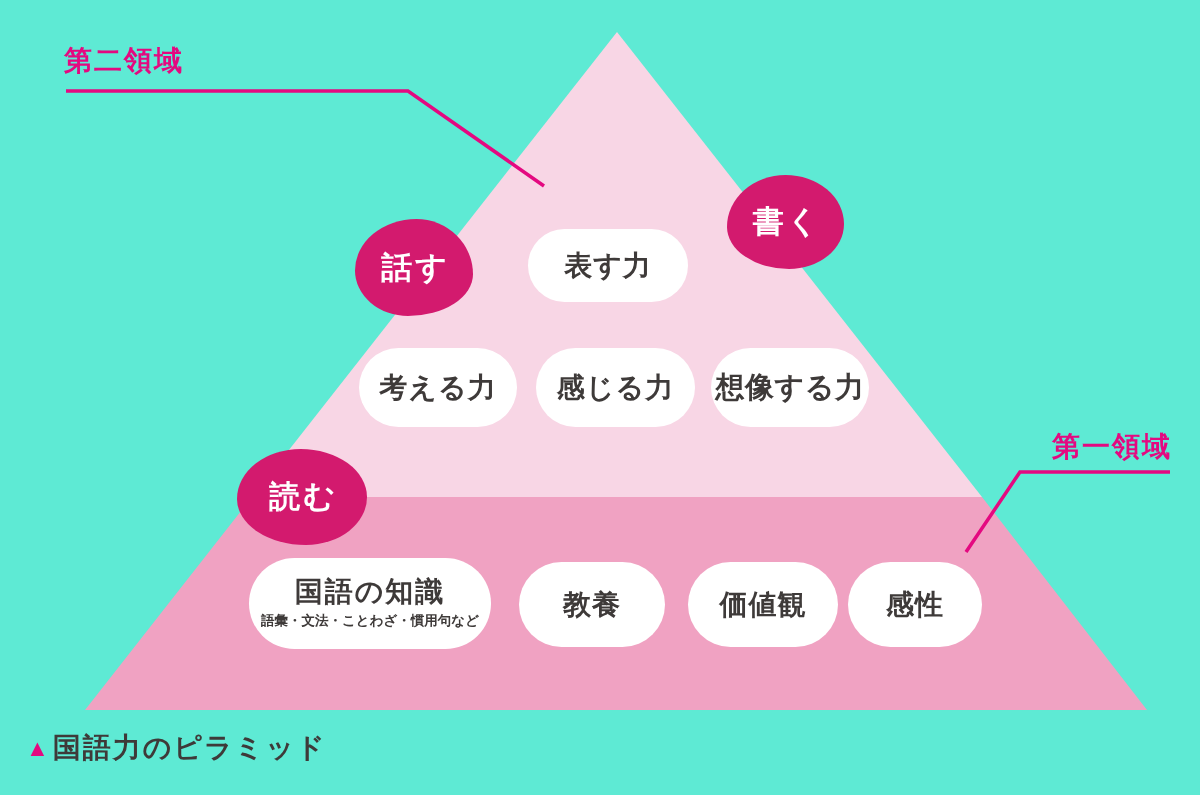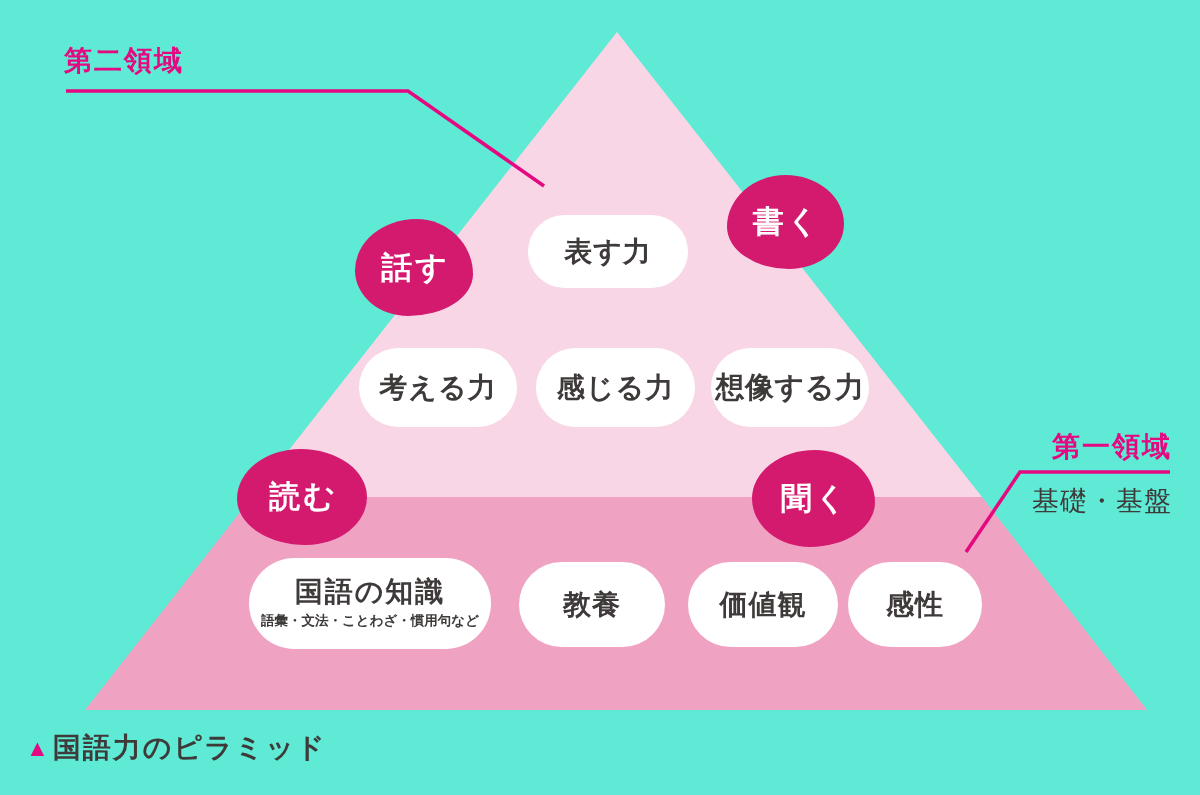--- a/index.html
+++ b/index.html
@@ -51,21 +51,21 @@
   .pill{
     position:absolute;
     background:var(--pill_bg);
     color:var(--ink);
     display:flex;align-items:center;justify-content:center;
     font-weight:bold;
     font-size:28px;
     letter-spacing:1px;
     border-radius:45px;
   }
-  .pill-express  { left:528px; top:215px; width:160px; height:73px; }
+  .pill-express  { left:528px; top:229px; width:160px; height:73px; }
   .pill-think    { left:359px; top:348px; width:158px; height:79px; }
   .pill-feel     { left:536px; top:348px; width:159px; height:79px; }
   .pill-imagine  { left:711px; top:348px; width:158px; height:79px; font-size:29px; letter-spacing:0.5px; }
   .pill-knowledge{ left:249px; top:558px; width:242px; height:91px;
     flex-direction:column; border-radius:46px; }
   .pill-knowledge .k-title{ font-size:28px; letter-spacing:2px; line-height:1.1; }
   .pill-knowledge .k-sub{ font-size:13.5px; letter-spacing:0; margin-top:4px; }
   .pill-culture  { left:519px; top:562px; width:146px; height:85px; }
   .pill-values   { left:688px; top:562px; width:150px; height:85px; }
   .pill-sense    { left:848px; top:562px; width:134px; height:85px; }
@@ -123,27 +123,25 @@
     <polygon points="617,32 982,497 252,497" style="fill:var(--upper)"></polygon>
     <polygon points="252,497 982,497 1147,710 85,710" style="fill:var(--lower)"></polygon>
     <polyline points="66,91 408,91 544,186" style="fill:none;stroke:var(--accent);stroke-width:3.5"></polyline>
     <polyline points="1170,472 1020,472 966,552" style="fill:none;stroke:var(--accent);stroke-width:3.5"></polyline>
   </svg>
 
   <div class="domain-title second-title">第二領域</div>
 
   <div class="first-block">
     <div class="first-title">第一領域</div>
-    <div class="first-desc">基礎・基盤</div>
   </div>
 
   <div class="blob blob-speak">話す</div>
   <div class="blob blob-write">書く</div>
   <div class="blob blob-read">読む</div>
-  <div class="blob blob-listen">聞く</div>
 
   <div class="pill pill-express">表す力</div>
   <div class="pill pill-think">考える力</div>
   <div class="pill pill-feel">感じる力</div>
   <div class="pill pill-imagine">想像する力</div>
 
   <div class="pill pill-culture">教養</div>
   <div class="pill pill-knowledge">
     <div class="k-title">国語の知識</div>
     <div class="k-sub">語彙・文法・ことわざ・慣用句など</div>

